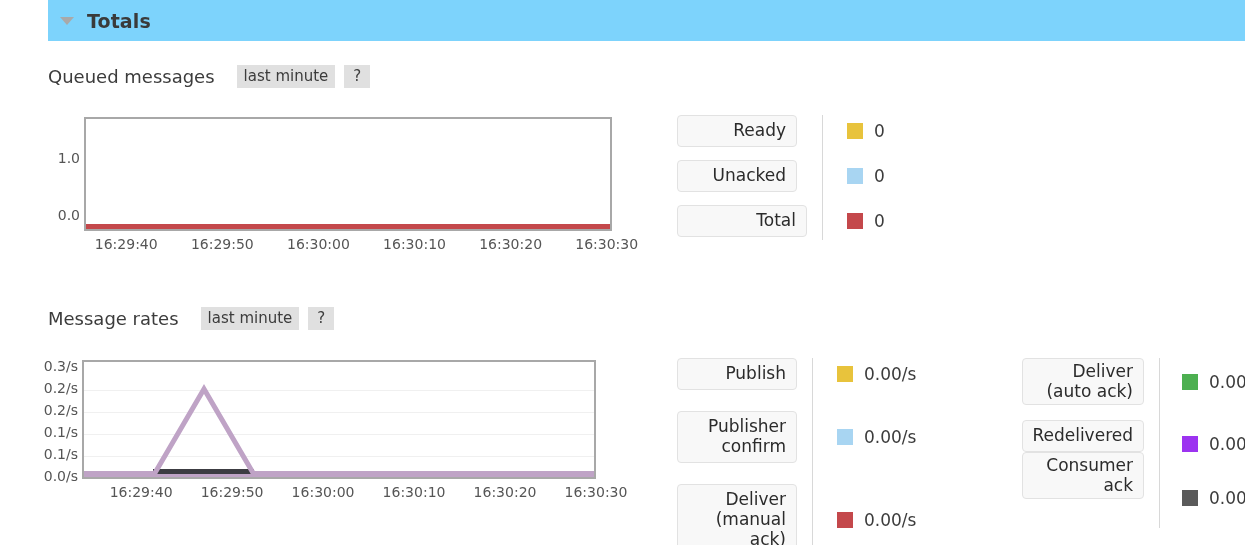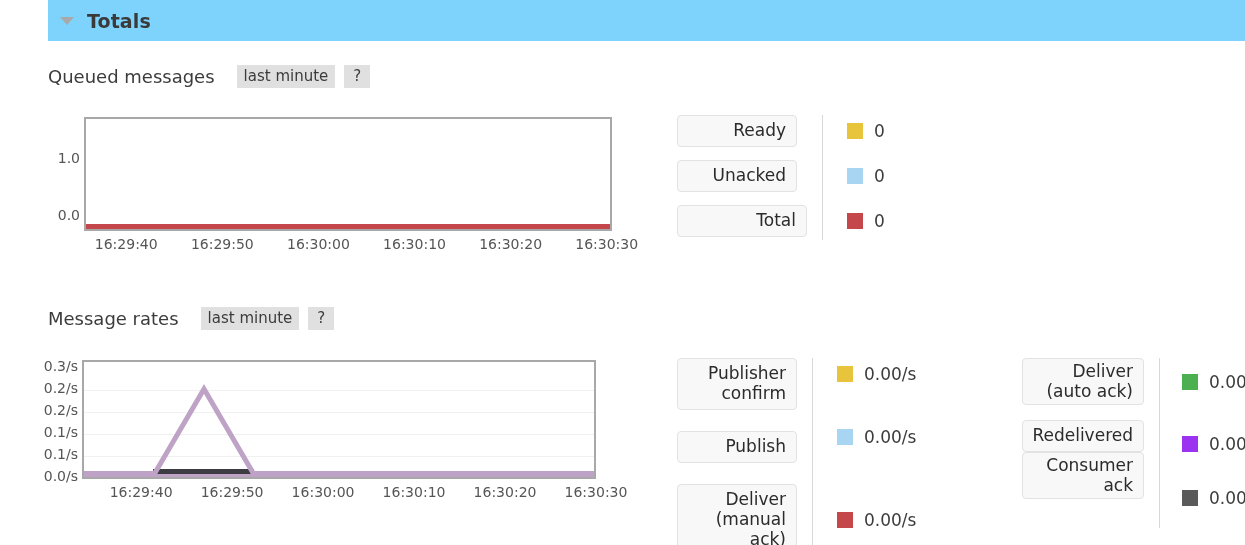--- a/index.html
+++ b/index.html
@@ -269,23 +269,23 @@
     <span class="x-tick" style="left:29.2%;">16:29:50</span>
     <span class="x-tick" style="left:46.9%;">16:30:00</span>
     <span class="x-tick" style="left:64.6%;">16:30:10</span>
     <span class="x-tick" style="left:82.3%;">16:30:20</span>
     <span class="x-tick" style="left:100%;">16:30:30</span>
   </div>
 </div>
 
 <div class="legend-group" style="left:677px; top:358px;">
   <div class="legend-labels">
+    <div class="legend-btn" style="width:120px; height:32px; margin-bottom:21px;">Publish</div>
     <div class="legend-btn" style="width:120px; height:52px; margin-bottom:21px;">Publisher
 confirm</div>
-    <div class="legend-btn" style="width:120px; height:32px; margin-bottom:21px;">Publish</div>
     <div class="legend-btn" style="width:120px; height:72px;">Deliver
 (manual
 ack)</div>
   </div>
 
   <div class="legend-divider" style="margin-left:15px; margin-right:24px; height:190px;"></div>
 
   <div class="legend-values">
     <div class="legend-value-row" style="height:32px; margin-bottom:21px;">
       <span class="swatch" style="background:#e8c33c;"></span>

